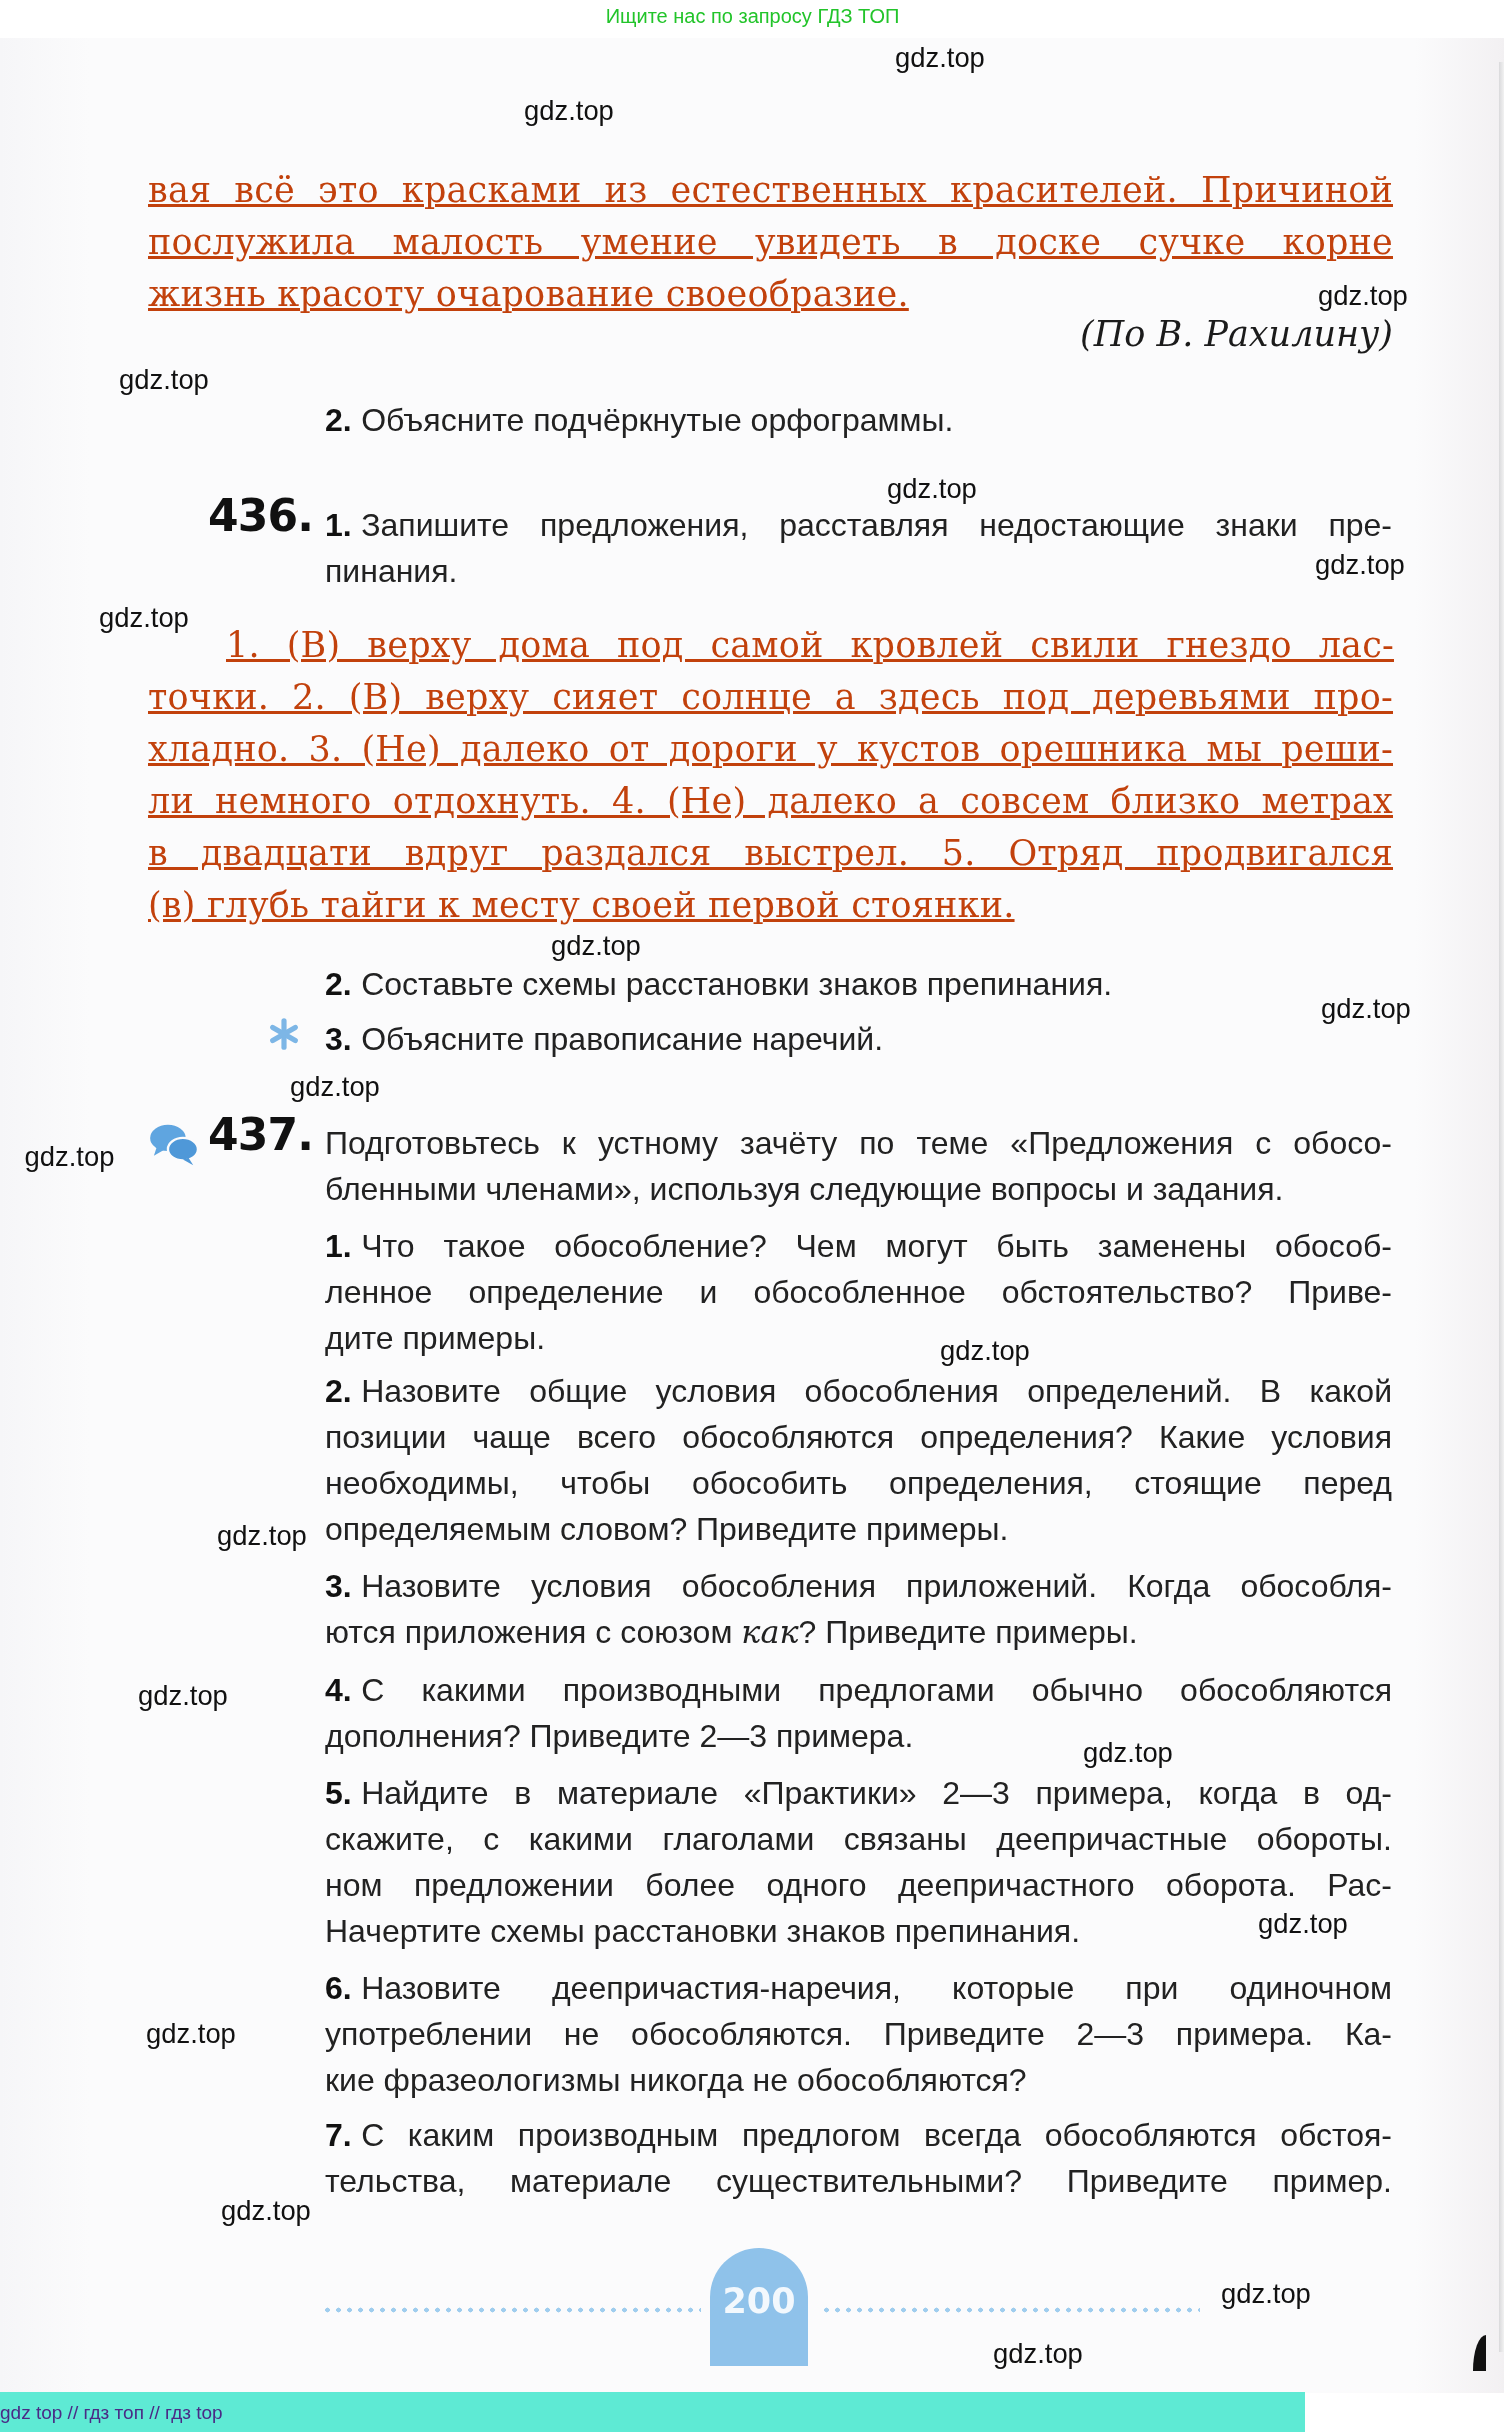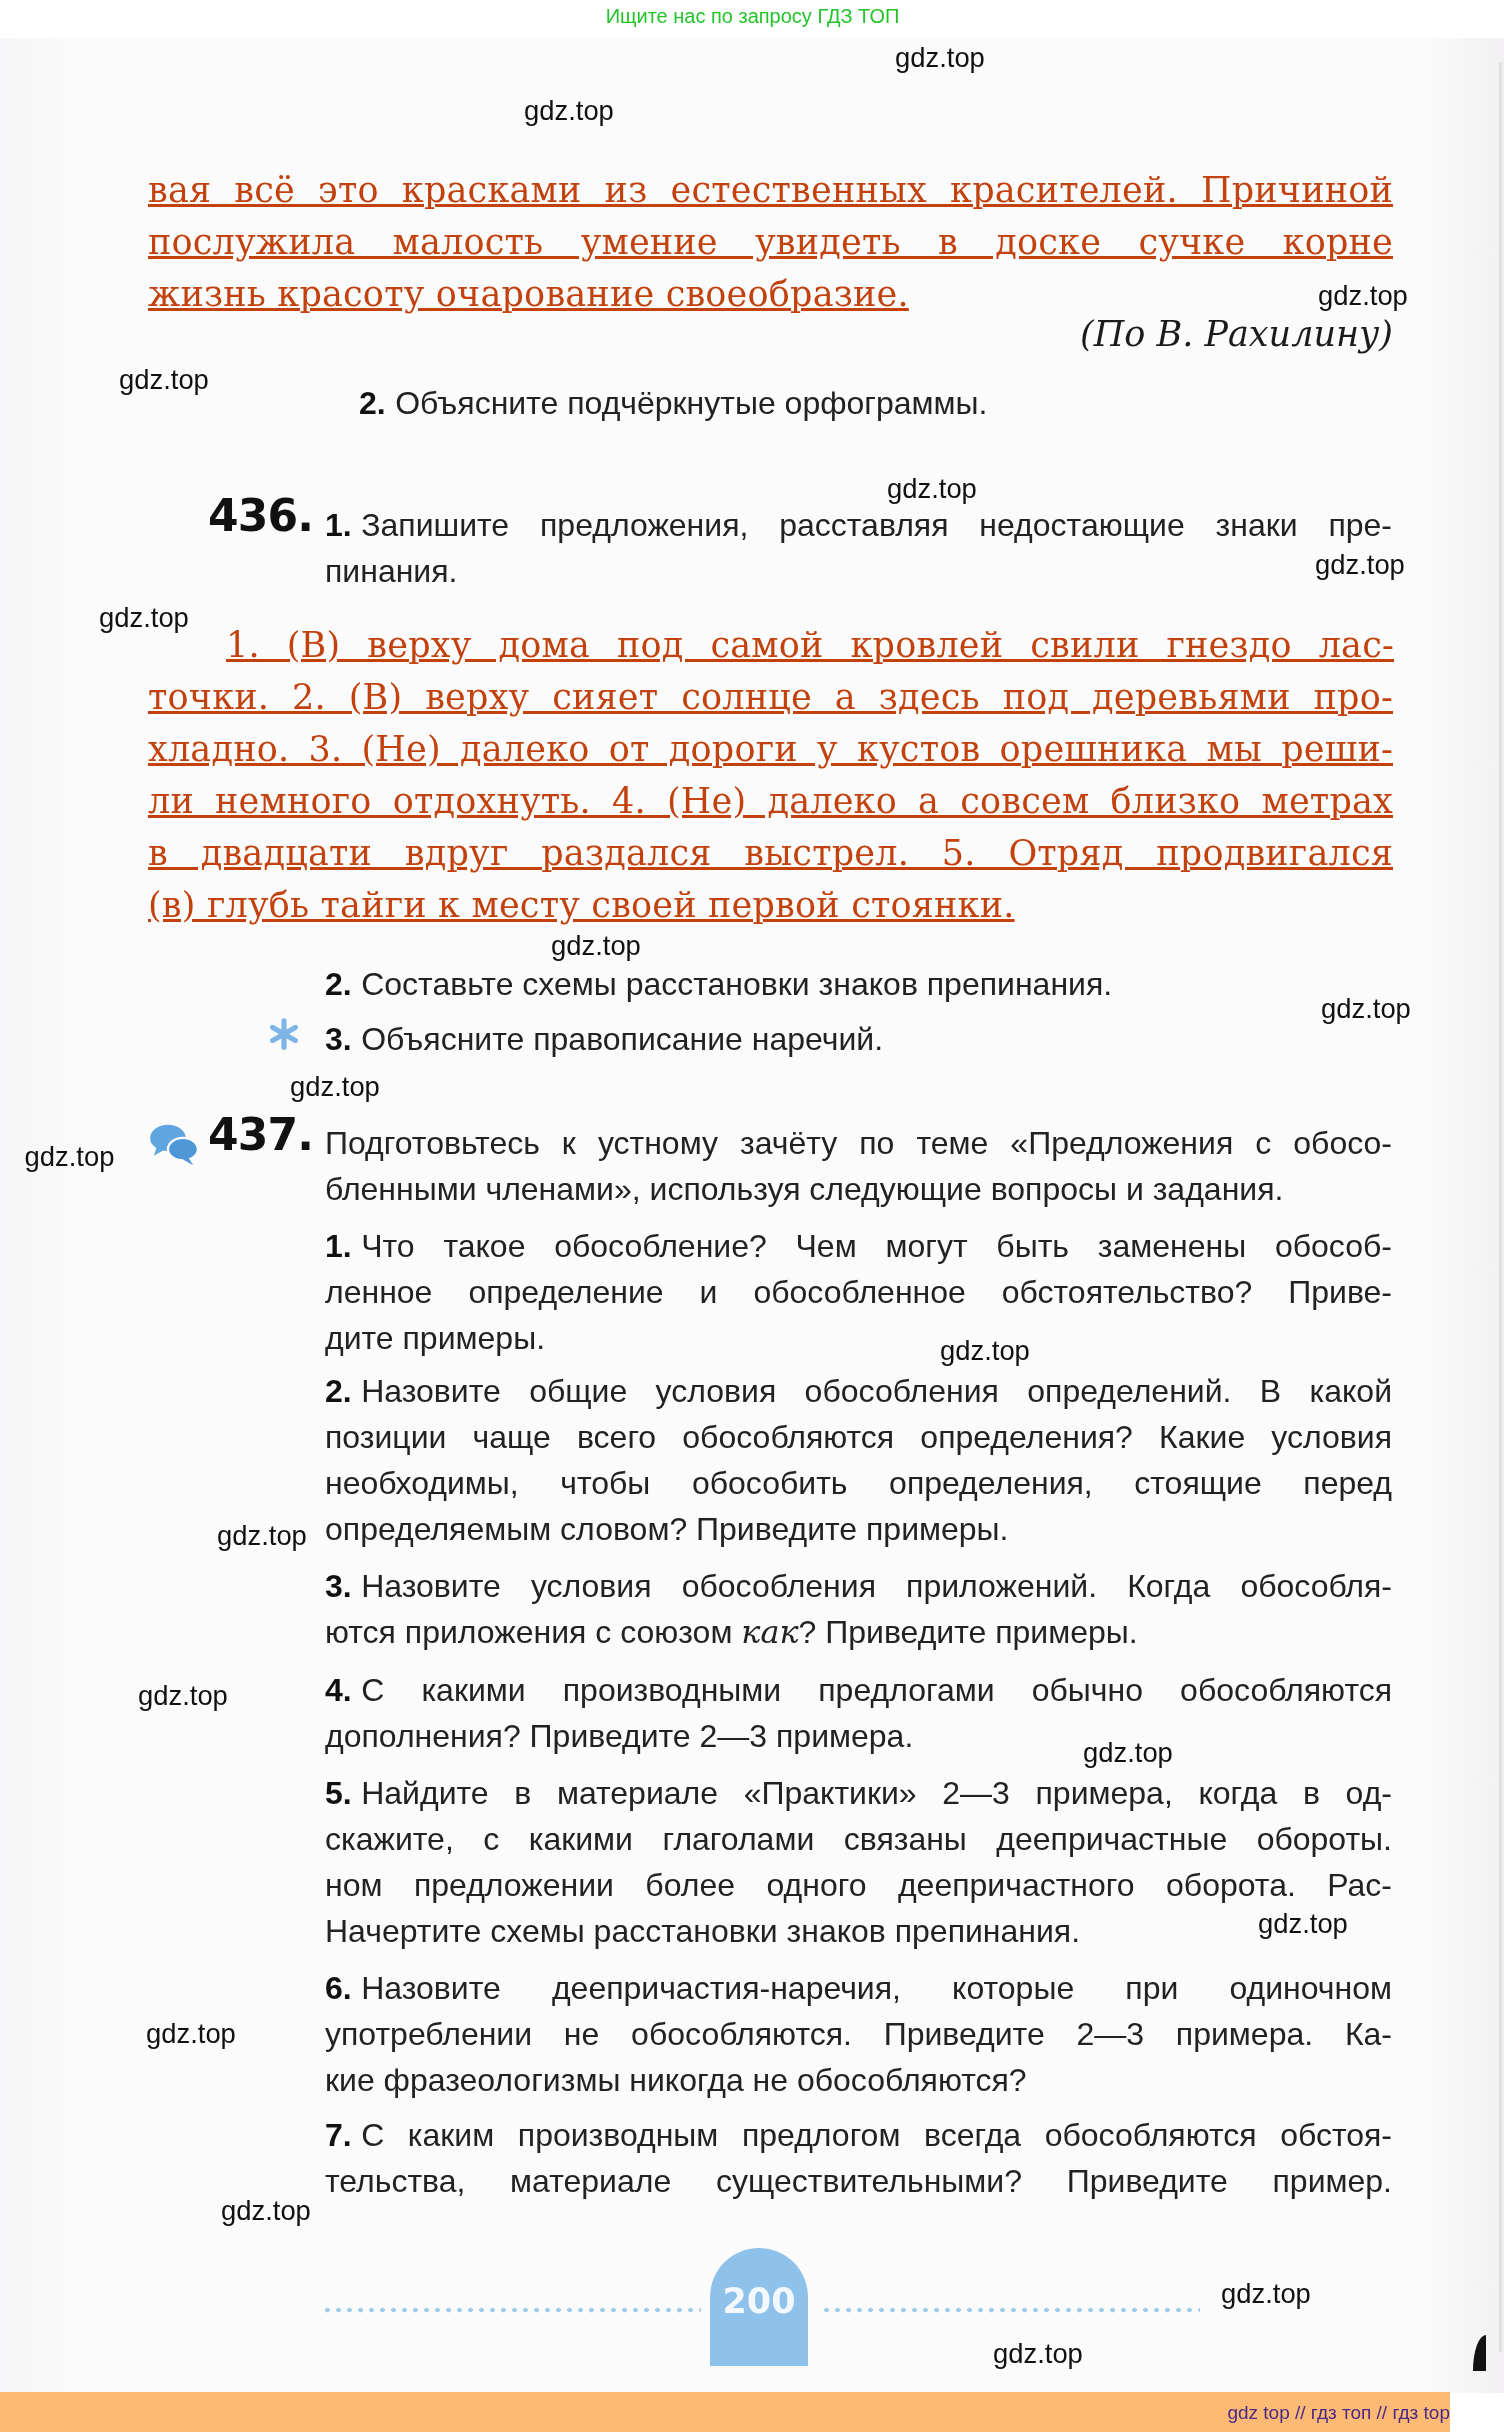--- a/index.html
+++ b/index.html
@@ -23,22 +23,22 @@
   }
   .page-edge {
     position: absolute; right: 0; top: 62px; width: 5.7px; height: 2290px;
     background: linear-gradient(90deg, #d9d9db, #f7f7f7);
   }
   .corner-shadow {
     position: absolute; left: 1473px; top: 2335px; width: 13.2px; height: 36px;
     background: #111; border-top-left-radius: 13.2px 36px;
   }
   .footer-banner {
-    position: absolute; left: 0; top: 2392px; width: 1450px; height: 40px;
-    background: #fdba74; text-align: right;
+    position: absolute; left: 0; top: 2392px; width: 1305px; height: 40px;
+    background: #5eead4; text-align: left;
   }
   .footer-banner span {
     display: inline-block; margin-top: 9.5px;
     font-family: "Liberation Sans", sans-serif; font-size: 19px; color: #4b2a86;
   }
 
   .serif-text {
     position: absolute; left: 148px; width: 1245px;
     font-family: "DejaVu Serif", serif; font-size: 35px; line-height: 52px;
     color: #c2410c; text-align: justify; letter-spacing: 0.2px; text-decoration: underline;
@@ -102,21 +102,21 @@
 <div class="page-edge"></div>
 <div class="corner-shadow"></div>
 
 <div class="serif-text" style="top:164px;">
   <span class="line">вая всё это красками из естественных красителей. Причиной</span>
   <span class="line">послужила малость умение увидеть в доске сучке корне</span>
   <span class="line last">жизнь красоту очарование своеобразие.</span>
 </div>
 <div class="attribution">(По В. Рахилину)</div>
 
-<div class="sans-block" style="top:380px;margin-left:34px;">
+<div class="sans-block" style="top:397px;">
   <span class="line last"><span class="num">2.</span><span>Объясните подчёркнутые орфограммы.</span></span>
 </div>
 
 <div class="ex-num" style="left:208px; top:490px;">436.</div>
 <div class="sans-block" style="top:502px;">
   <span class="line"><span class="num">1.</span><span>Запишите предложения, расставляя недостающие знаки пре-</span></span>
   <span class="line last"><span>пинания.</span></span>
 </div>
 
 <div class="serif-text" style="top:619px;">

